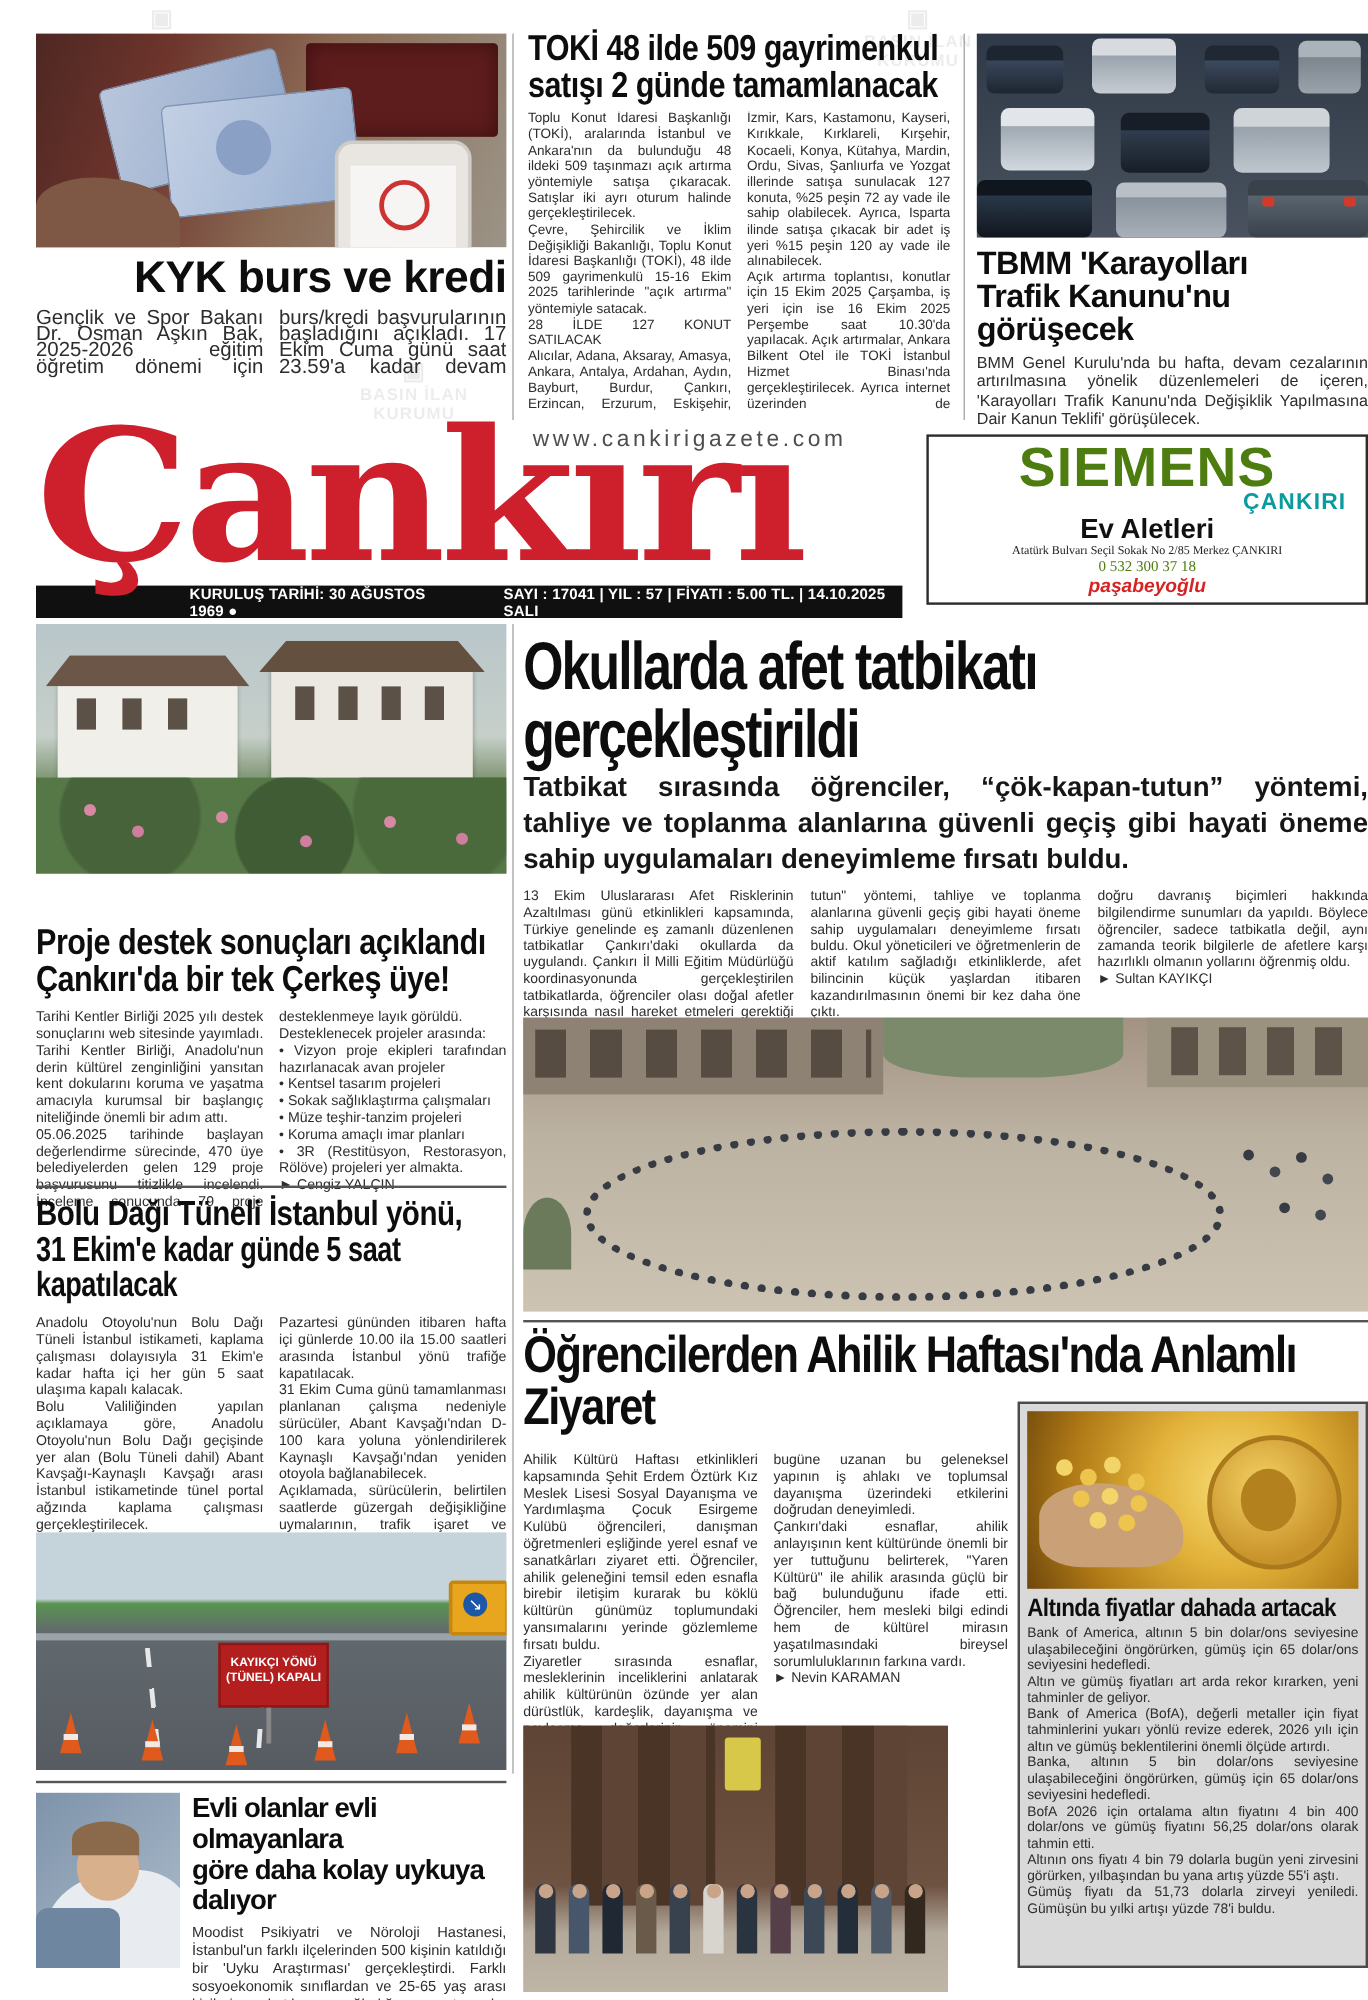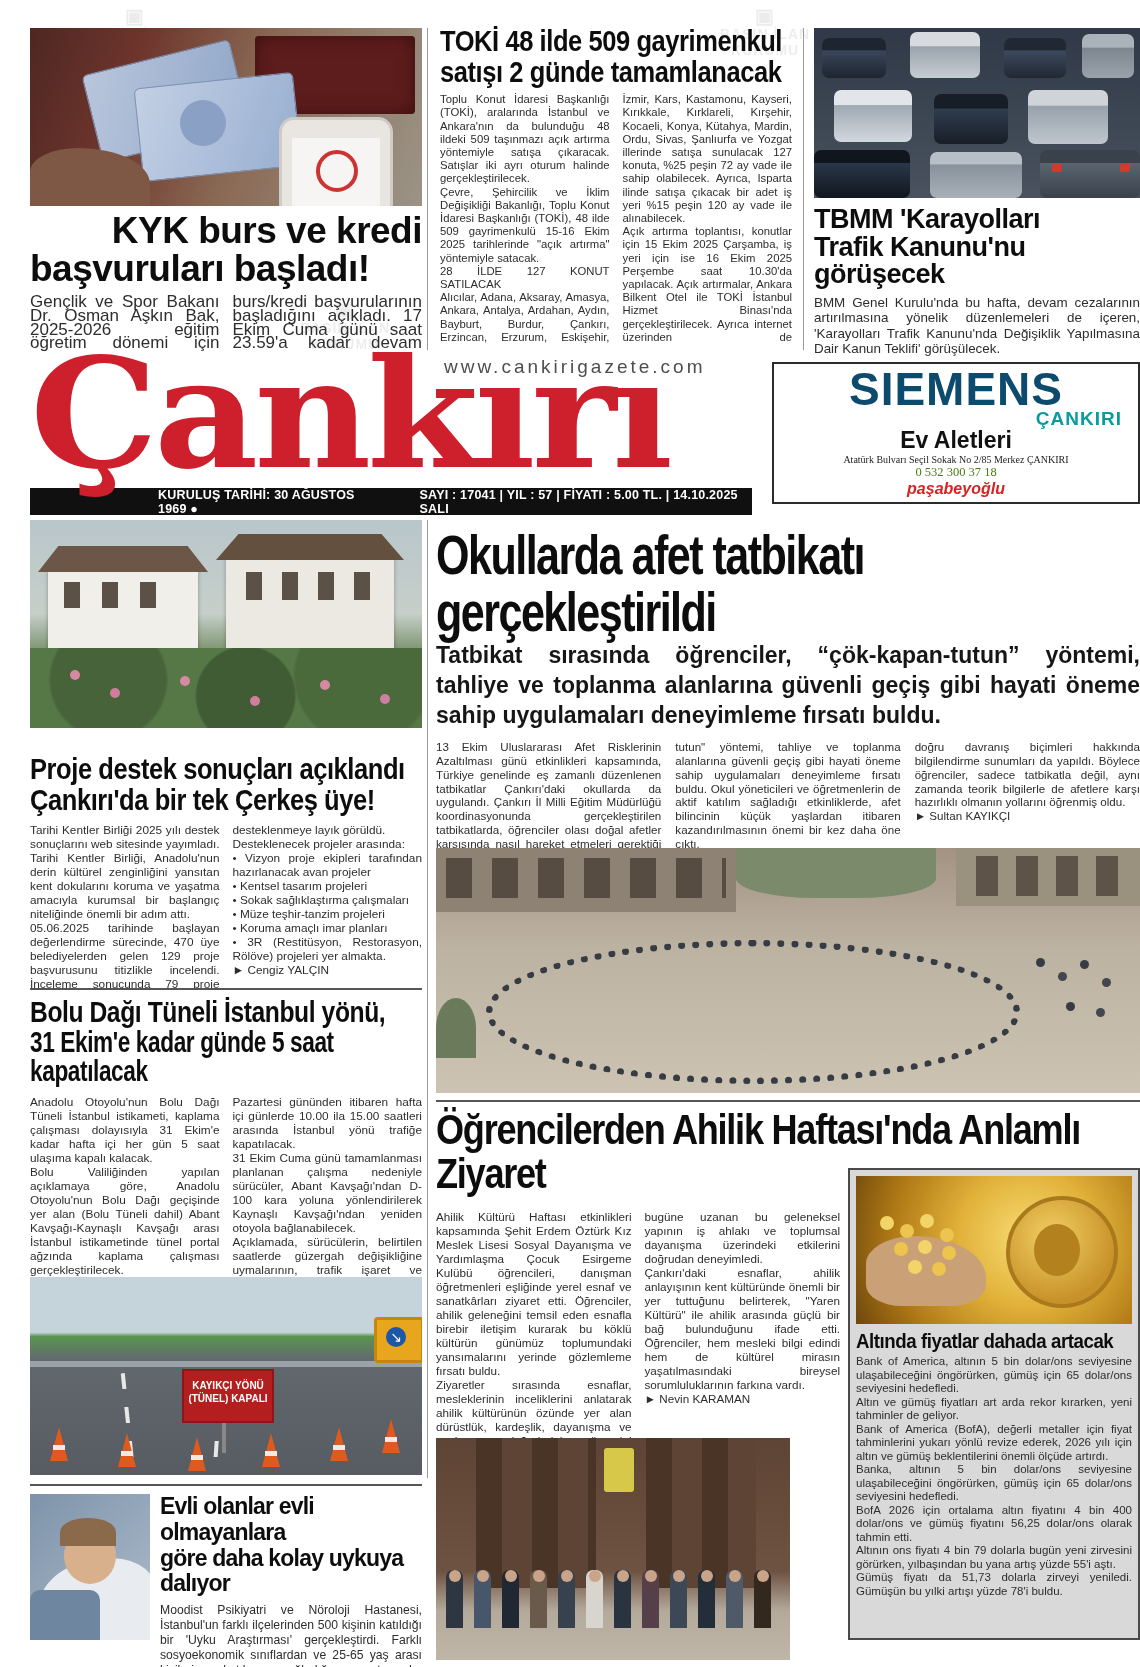--- a/index.html
+++ b/index.html
@@ -20,21 +20,21 @@
   
   #logo{position:absolute;left:30px;top:338px;font-family:"DejaVu Serif","Liberation Serif",serif;
         font-weight:bold;font-size:152px;line-height:1;color:#ce1f2d;letter-spacing:-4px;
         transform:scaleX(1.06);transform-origin:left top;z-index:3;}
   #website{position:absolute;left:444px;top:356px;font-size:19px;color:#4e4e4e;letter-spacing:3px;z-index:2;}
   #dateline{position:absolute;left:30px;top:488px;width:722px;height:27px;background:#101010;color:#fff;
             display:flex;align-items:center;gap:34px;padding-left:128px;box-sizing:border-box;
             font-size:12.5px;font-weight:bold;letter-spacing:0.2px;z-index:2;}
   #adbox{position:absolute;left:772px;top:362px;width:368px;height:142px;border:2px solid #2b2b2b;
          box-sizing:border-box;background:#fff;text-align:center;z-index:2;}
-  #adbox .brand{font-size:46px;font-weight:bold;color:#0c4a6e;letter-spacing:1px;line-height:1.0;margin-top:2px;}
+  #adbox .brand{font-size:46px;font-weight:bold;color:#4d7c0f;letter-spacing:1px;line-height:1.0;margin-top:2px;}
   #adbox .city{font-size:19px;font-weight:bold;color:#0a9b9e;text-align:right;padding-right:16px;margin-top:-4px;letter-spacing:1px;}
   #adbox .l1{font-size:23px;font-weight:bold;color:#111;line-height:1.05;margin-top:-2px;}
   #adbox .l2{font-size:10px;font-family:"Liberation Serif",serif;color:#222;margin-top:2px;}
   #adbox .ph{font-size:12.5px;font-family:"Liberation Serif",serif;color:#4d7c0f;}
   #adbox .dealer{font-size:16px;font-weight:bold;font-style:italic;color:#d42424;font-family:Liberation Sans, sans-serif;}
   
   .note{position:absolute;background:linear-gradient(115deg,#b9c6dc,#8fa6c8);border-radius:6px;border:1px solid #7d93b4;}
   .car{position:absolute;border-radius:7px;}
   .cone{position:absolute;width:0;height:0;border-left:9px solid transparent;border-right:9px solid transparent;
         border-bottom:34px solid #e05a1e;}
@@ -73,21 +73,20 @@
       <div class="note" style="left:60px;top:28px;width:150px;height:88px;transform:rotate(-14deg);"></div>
       <div class="note" style="left:108px;top:52px;width:158px;height:92px;transform:rotate(-6deg);background:linear-gradient(115deg,#c3d0e4,#97aed0);"></div>
       <div class="abs" style="left:150px;top:72px;width:46px;height:46px;border-radius:50%;background:#8aa0c4;"></div>
       <div class="abs" style="left:252px;top:92px;width:108px;height:96px;background:#e9e6e2;border-radius:12px;box-shadow:0 0 0 3px #cfccc8;"></div>
       <div class="abs" style="left:262px;top:110px;width:88px;height:70px;background:#f7f5f3;"></div>
       <div class="abs" style="left:286px;top:122px;width:34px;height:34px;border-radius:50%;border:4px solid #c33;"></div>
       <div class="abs" style="left:0;top:120px;width:120px;height:60px;background:#7e5844;border-radius:40% 60% 0 0;"></div>
     </div>
     <div class="hl" style="font-size:37px;margin-top:6px;">
       <span style="display:block;text-align:right;">KYK burs ve kredi</span>
-      <span style="display:block;">başvuruları başladı!</span>
     </div>
     <div class="body-text cols2" style="margin-top:8px;height:62px;font-size:17px;line-height:13.6px;">Gençlik ve Spor Bakanı Dr. Osman Aşkın Bak, 2025-2026 eğitim öğretim dönemi için burs/kredi başvurularının başladığını açıkladı. 17 Ekim Cuma günü saat 23.59'a kadar devam edecek olan burs/kredi başvuruları e-Devlet üzerinden alınacak.  ► Haberi 7'de</div>
   </div>
 
   <div class="vrule" style="left:427px;top:28px;height:322px;"></div>
 
   <div class="abs" style="left:440px;top:26px;width:352px;">
     <div class="hl cond" style="font-size:30px;width:118%;transform:scaleX(0.85);">TOKİ 48 ilde 509 gayrimenkul</div>
     <div class="hl cond" style="font-size:30px;width:118%;transform:scaleX(0.85);">satışı 2 günde tamamlanacak</div>
     <div class="body-text cols2" style="margin-top:6px;height:252px;font-size:11.3px;line-height:13.2px;">Toplu Konut İdaresi Başkanlığı (TOKİ), aralarında İstanbul ve Ankara'nın da bulunduğu 48 ildeki 509 taşınmazı açık artırma yöntemiyle satışa çıkaracak. Satışlar iki ayrı oturum halinde gerçekleştirilecek.
@@ -150,21 +149,21 @@
     <div class="abs" style="left:196px;top:36px;width:168px;height:96px;background:#ece9e2;box-shadow:0 2px 4px rgba(0,0,0,.3);"></div>
     <div class="abs" style="left:186px;top:14px;width:188px;height:26px;background:#63503f;clip-path:polygon(8% 100%,0 100%,12% 0,88% 0,100% 100%);"></div>
     <div class="window" style="left:216px;top:52px;width:16px;height:28px;"></div>
     <div class="window" style="left:252px;top:52px;width:16px;height:28px;"></div>
     <div class="window" style="left:288px;top:52px;width:16px;height:28px;"></div>
     <div class="window" style="left:324px;top:52px;width:16px;height:28px;"></div>
     <div class="abs" style="left:0;top:128px;width:392px;height:80px;background:radial-gradient(circle at 20% 40%,#46633a 18%,transparent 19%),radial-gradient(circle at 55% 60%,#3f5c34 22%,transparent 23%),radial-gradient(circle at 85% 35%,#4a6a3c 20%,transparent 21%),#567847;"></div>
     <div class="abs" style="left:40px;top:150px;width:10px;height:10px;border-radius:50%;background:#d789a4;box-shadow:40px 18px 0 #cf7f9d,110px 6px 0 #d789a4,180px 26px 0 #cf7f9d,250px 10px 0 #d789a4,310px 24px 0 #cf7f9d;"></div>
   </div>
 
-  <div class="abs" style="left:30px;top:754px;width:392px;">
+  <div class="abs" style="left:30px;top:771px;width:392px;">
     <div class="hl cond" style="font-size:30px;width:118%;transform:scaleX(0.85);">Proje destek sonuçları açıklandı</div>
     <div class="hl cond" style="font-size:30px;width:118%;transform:scaleX(0.85);">Çankırı'da bir tek Çerkeş üye!</div>
     <div class="body-text cols2" style="margin-top:8px;height:180px;font-size:11.8px;line-height:14px;">Tarihi Kentler Birliği 2025 yılı destek sonuçlarını web sitesinde yayımladı.
 Tarihi Kentler Birliği, Anadolu'nun derin kültürel zenginliğini yansıtan kent dokularını koruma ve yaşatma amacıyla kurumsal bir başlangıç niteliğinde önemli bir adım attı.
 05.06.2025 tarihinde başlayan değerlendirme sürecinde, 470 üye belediyelerden gelen 129 proje başvurusunu titizlikle incelendi. İnceleme sonucunda 79 proje desteklenmeye layık görüldü.
 Desteklenecek projeler arasında:
 • Vizyon proje ekipleri tarafından hazırlanacak avan projeler
 • Kentsel tasarım projeleri
 • Sokak sağlıklaştırma çalışmaları
 • Müze teşhir-tanzim projeleri

